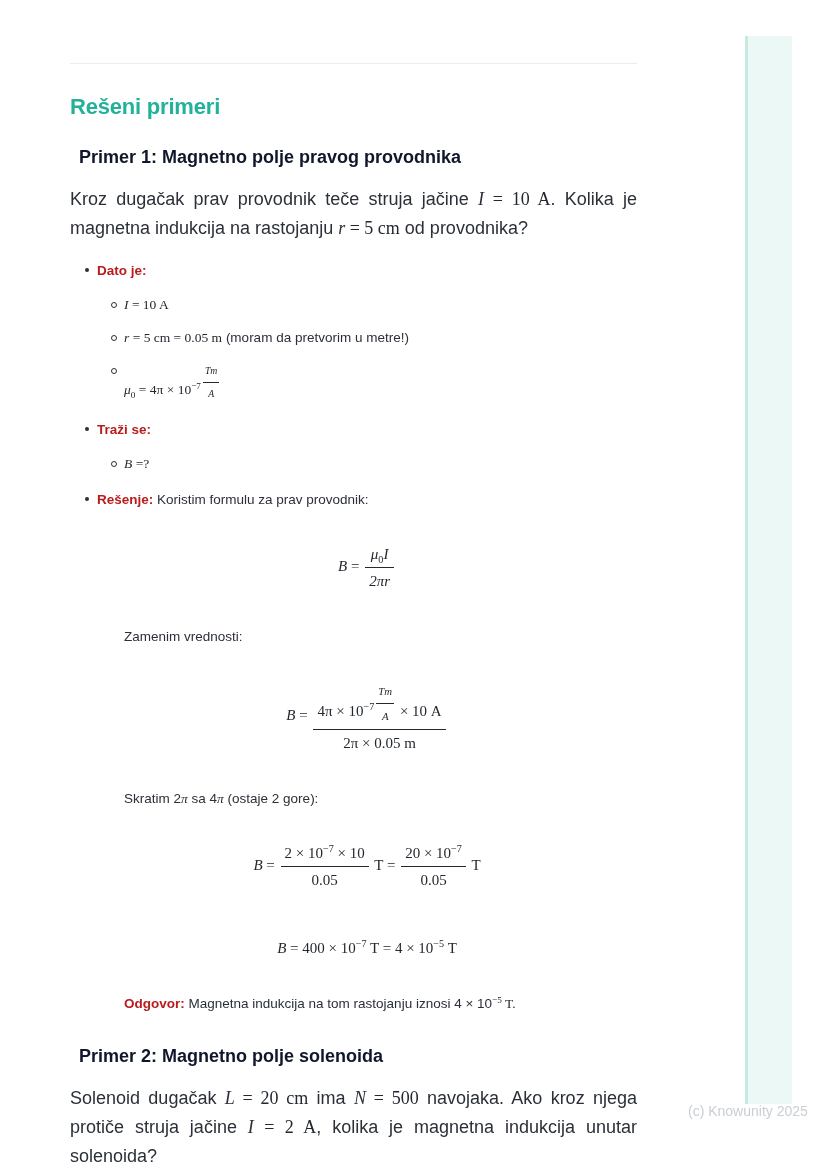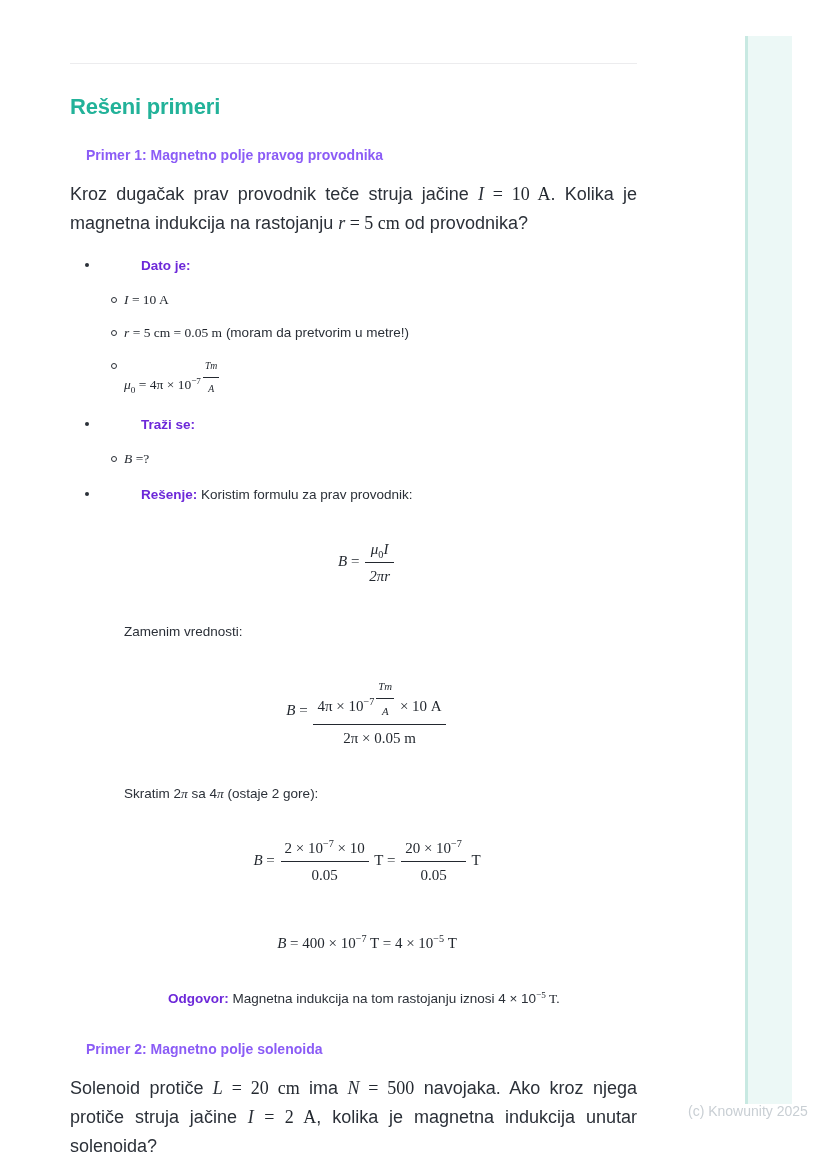--- a/index.html
+++ b/index.html
@@ -40,24 +40,24 @@
 
   h1.section-title {
     color: #22b299;
     font-size: 22px;
     font-weight: bold;
     margin: 30px 0 0 0;
     letter-spacing: -0.2px;
   }
 
   h2.example-title {
-    color: #8b5cf6;
-    font-size: 14px;
+    color: #0f172a;
+    font-size: 18px;
     font-weight: bold;
-    margin: 27px 0 0 16px;
+    margin: 27px 0 0 9px;
   }
 
   p.body {
     color: #2b3038;
     font-size: 18px;
     line-height: 29px;
     margin: 17px 0 0 0;
     text-align: justify;
     text-justify: inter-word;
   }
@@ -76,21 +76,21 @@
     line-height: 24px;
   }
   ul.lvl1 > li.item::before {
     content: "";
     position: absolute;
     left: 15px; top: 9px;
     width: 4px; height: 4px;
     border-radius: 50%;
     background: #2b3038;
   }
-  .lead { font-weight: bold; color: #6d28d9; margin-left: 44px; }
+  .lead { font-weight: bold; color: #b91c1c; }
 
   ul.lvl2 {
     list-style: none;
     margin: 4px 0 0 0;
     padding: 0;
   }
   ul.lvl2 > li.subitem {
     position: relative;
     padding-left: 27px;
     margin-top: 11px;
@@ -253,21 +253,21 @@
             <i class="v">B</i><span class="up"> = 400 × 10</span><sup class="exp">−7</sup><span class="up"> T = 4 × 10</span><sup class="exp">−5</sup><span class="up"> T</span>
           </span>
         </div>
 
         <p class="answer"><span class="lead">Odgovor:</span><span> Magnetna indukcija na tom rastojanju iznosi 4 × 10</span><sup class="exp math">−5</sup><span class="math up"> T.</span></p>
       </li>
     </ul>
 
     <h2 class="example-title" style="margin-top:30px;">Primer 2: Magnetno polje solenoida</h2>
 
-    <p class="body"><span>Solenoid protiče </span><i class="v">L</i><span class="math up"> = 20 cm</span><span> ima </span><i class="v">N</i><span class="math up"> = 500</span><span> navojaka. Ako kroz njega protiče struja jačine </span><i class="v">I</i><span class="math up"> = 2 A</span><span>, kolika je magnetna indukcija unutar solenoida?</span></p>
+    <p class="body"><span>Solenoid dugačak </span><i class="v">L</i><span class="math up"> = 20 cm</span><span> ima </span><i class="v">N</i><span class="math up"> = 500</span><span> navojaka. Ako kroz njega protiče struja jačine </span><i class="v">I</i><span class="math up"> = 2 A</span><span>, kolika je magnetna indukcija unutar solenoida?</span></p>
 
     <ul class="lvl1">
       <li class="item">
         <span class="lead">Dato je:</span>
         
       </li>
     </ul>
 
   </div>
 

